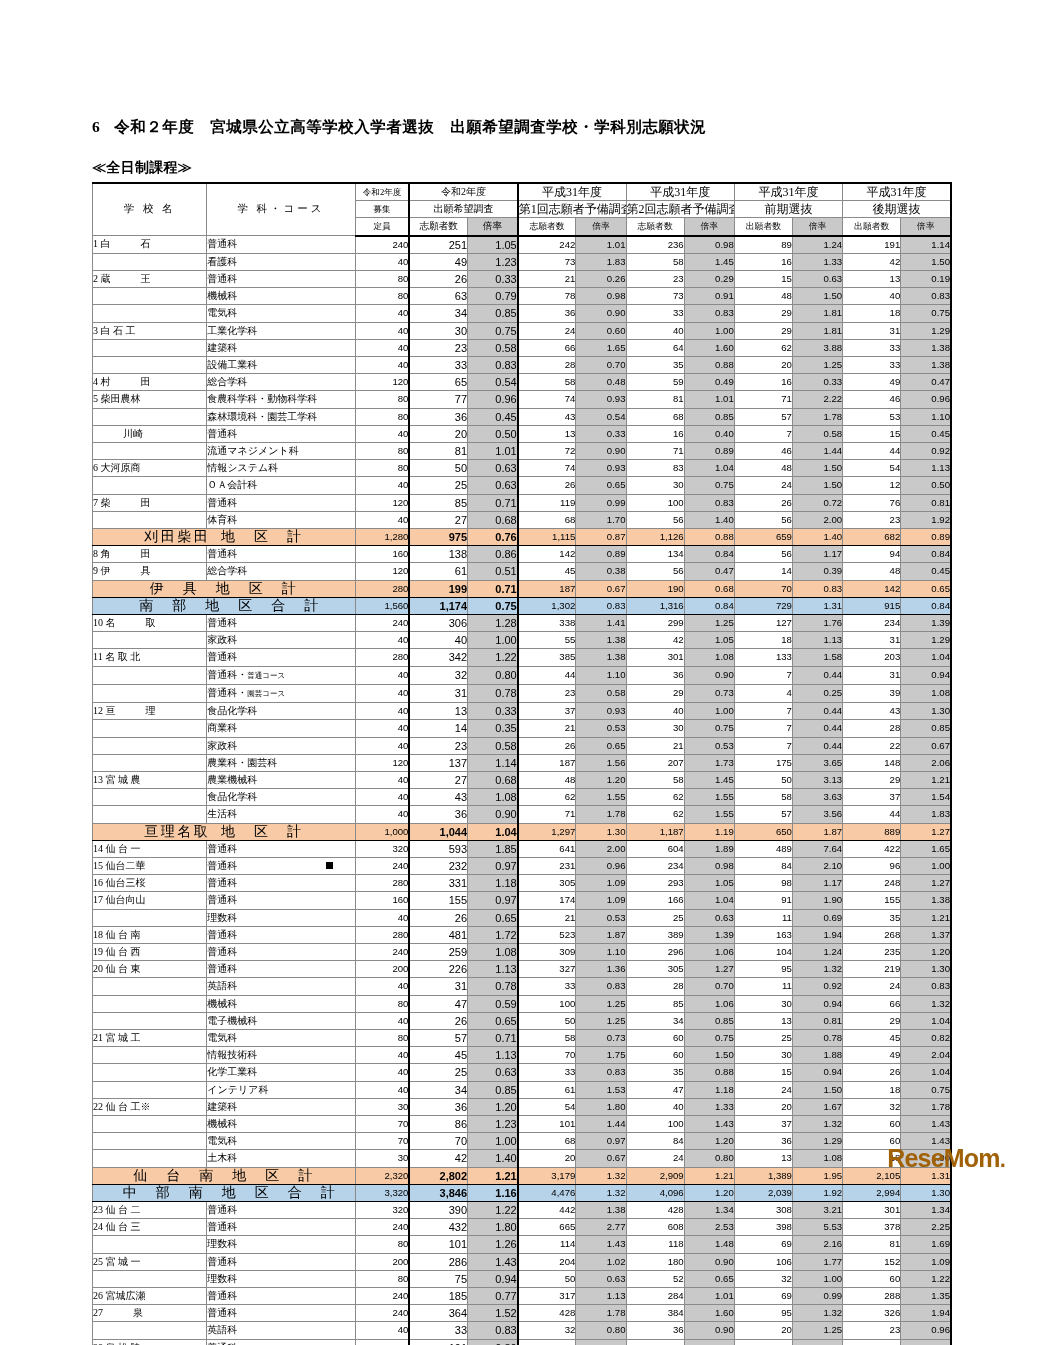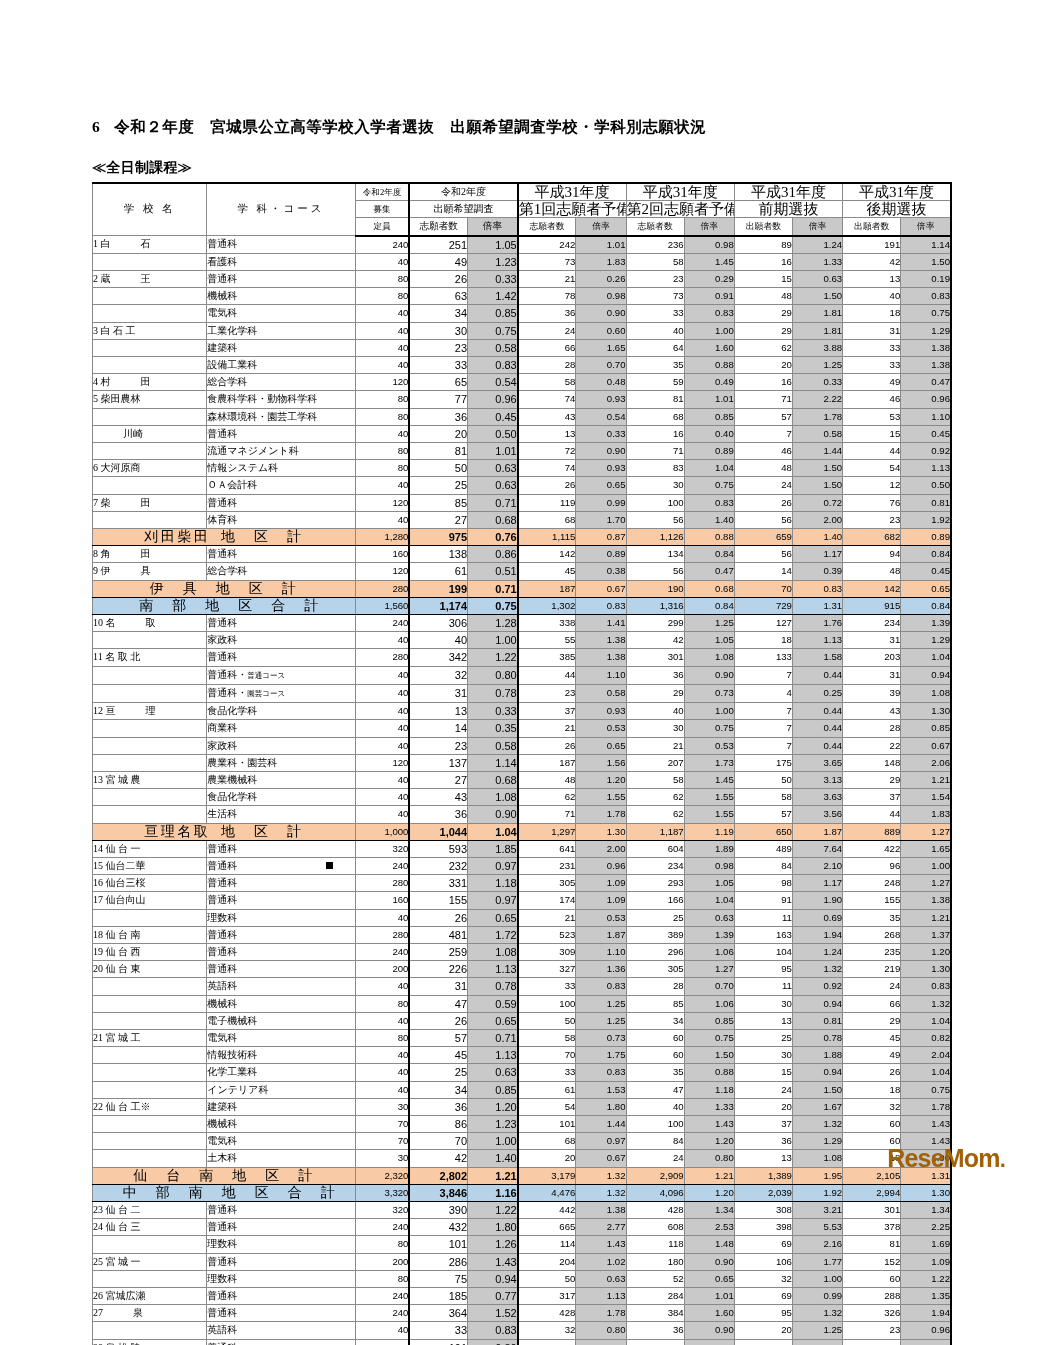--- a/index.html
+++ b/index.html
@@ -56,21 +56,21 @@
   thead th {
     text-align: center;
     font-size: 9px;
     background: #fff;
     vertical-align: middle;
     margin-left: 15px;
   }
   th.h-school { width: 114px; font-size: 10.5px; letter-spacing: 3px; }
   th.h-course { width: 148px; font-size: 10.5px; letter-spacing: 3px; }
   th.h-quota  { width: 54px; font-size: 8.6px; line-height: 13px; }
-  th.h-grp    { font-size: 15px; line-height: 13.5px; }
+  th.h-grp    { font-size: 12px; line-height: 13.5px; }
   th.h-grp-hl { font-weight: bold; font-size: 10px; line-height: 13.5px; }
   th.h-sub    { font-size: 8.8px; }
   th.h-sub-hl { font-size: 9.6px; font-weight: bold; }
   th.shaded   { background: #c9c9c9; }
 
   
   td.school {
     font-size: 10px;
     padding-left: 5px;
     text-align: left;
@@ -249,21 +249,21 @@
           <td class="num past-n">15</td>
           <td class="num past-r">0.63</td>
           <td class="num past-n">13</td>
           <td class="num past-r tr">0.19</td>
         </tr>
         <tr class="gstart">
           <td class="school"></td>
           <td class="course"><span>機械科</span></td>
           <td class="num quota">80</td>
           <td class="num cur-n tl">63</td>
-          <td class="num cur-r tr">1.42</td>
+          <td class="num cur-r tr">0.79</td>
           <td class="num past-n">78</td>
           <td class="num past-r">0.98</td>
           <td class="num past-n">73</td>
           <td class="num past-r">0.91</td>
           <td class="num past-n">48</td>
           <td class="num past-r">1.50</td>
           <td class="num past-n">40</td>
           <td class="num past-r tr">0.83</td>
         </tr>
         <tr>

